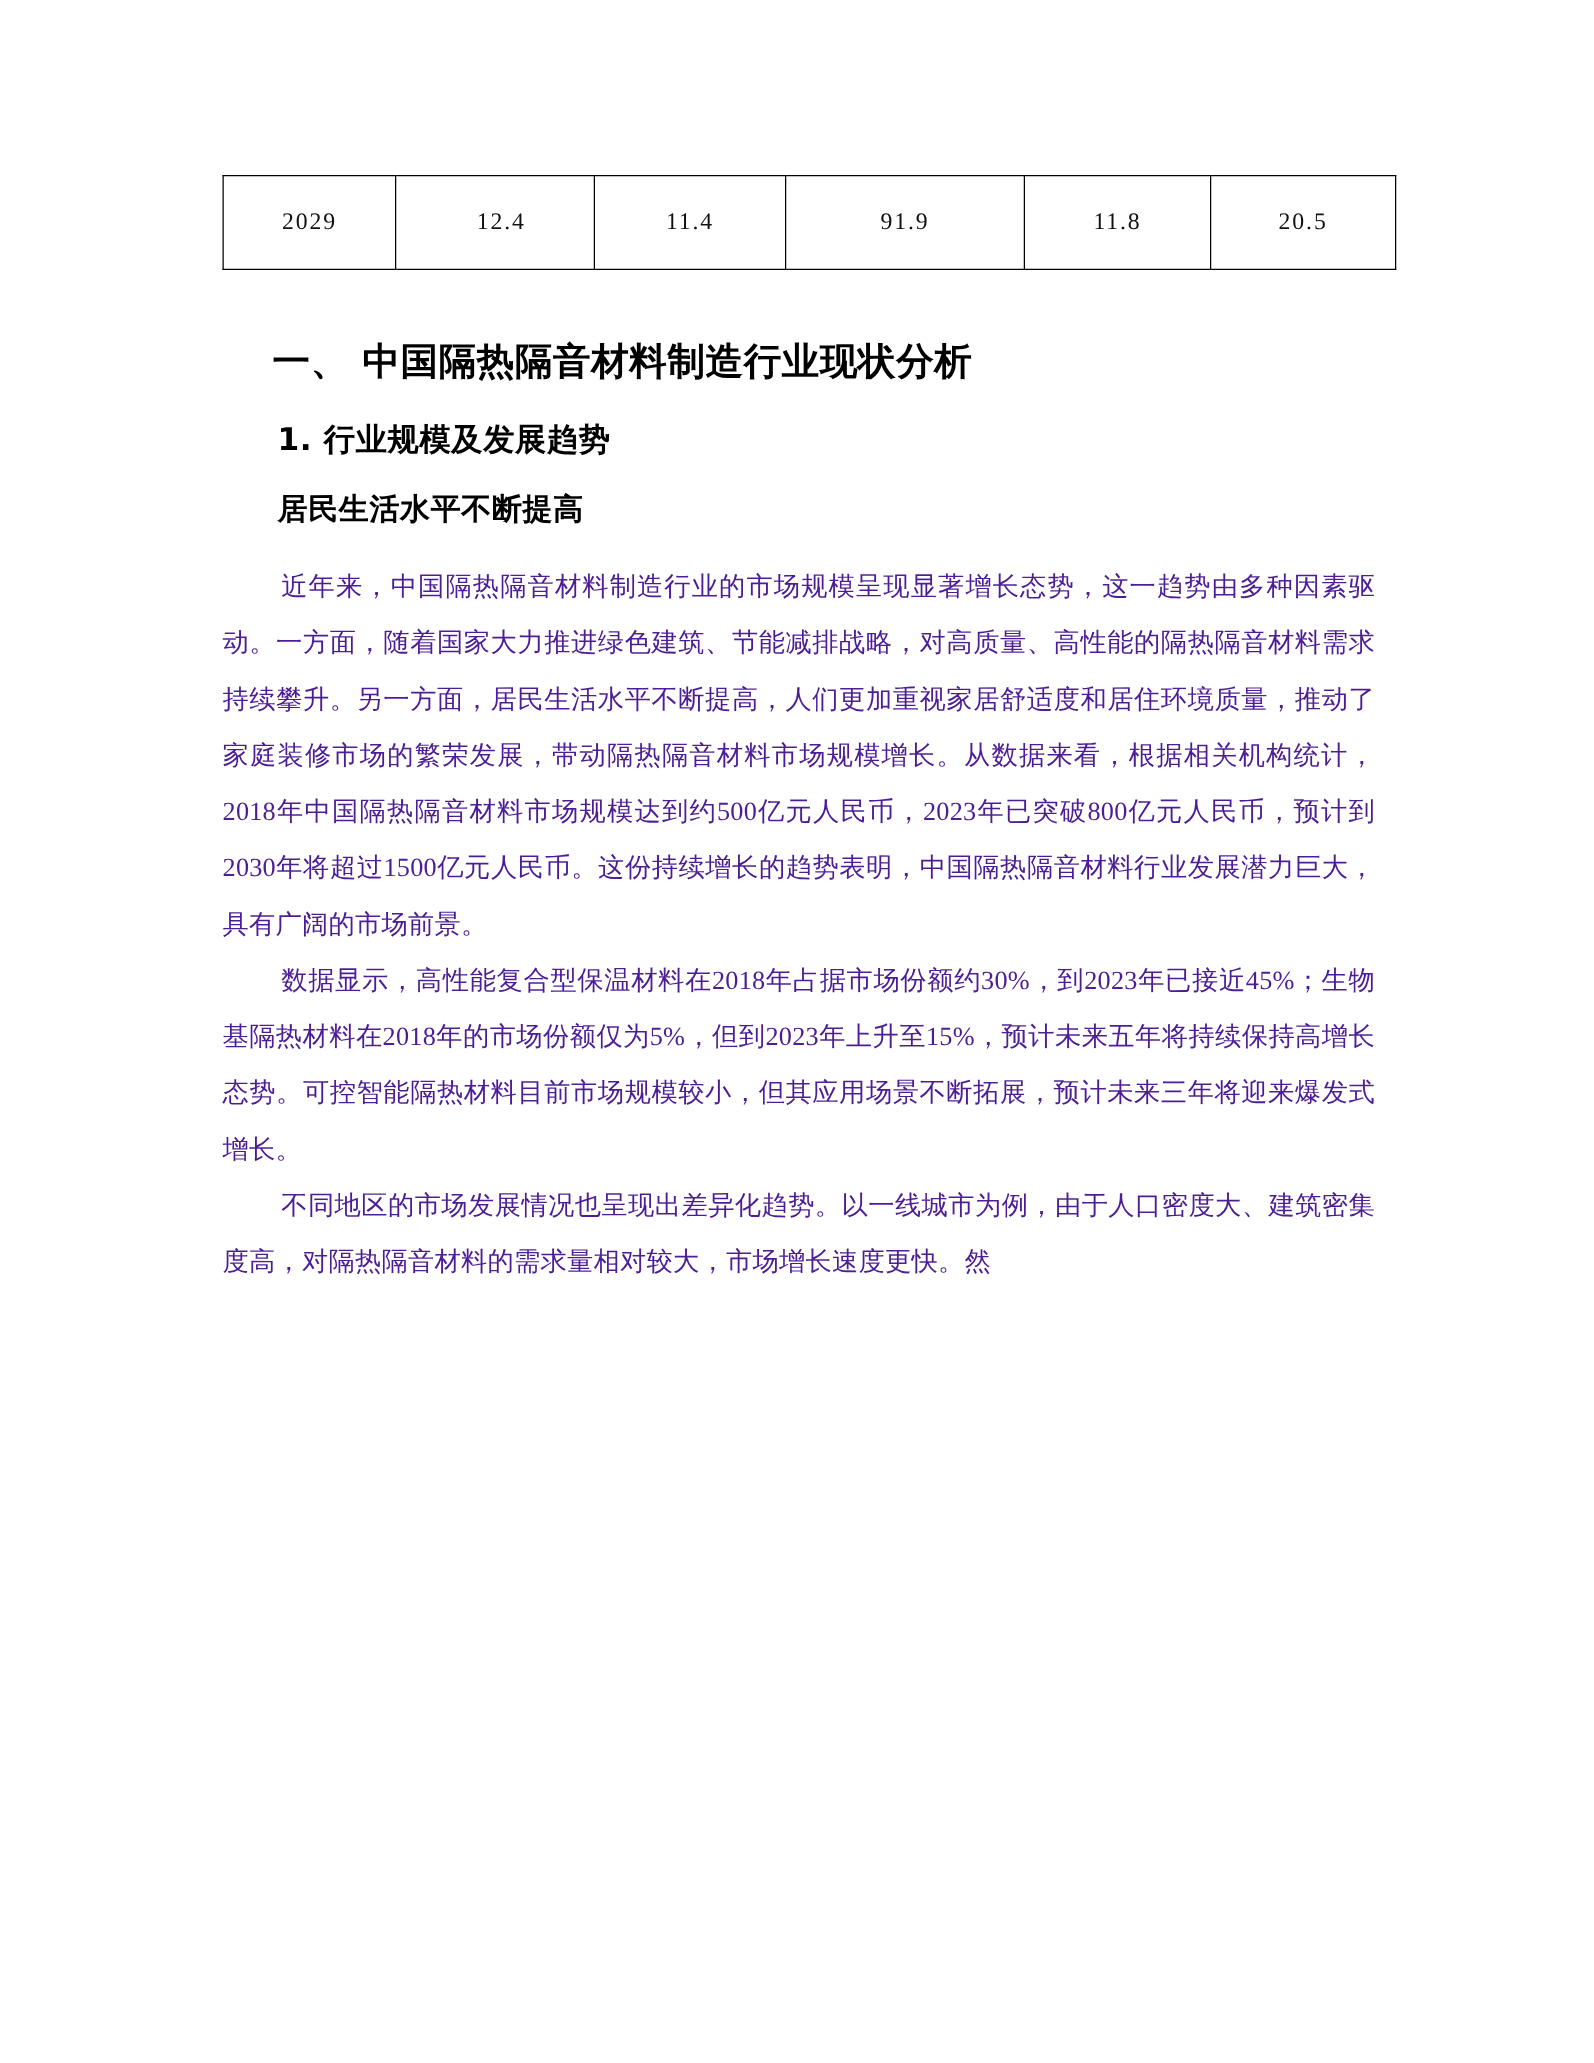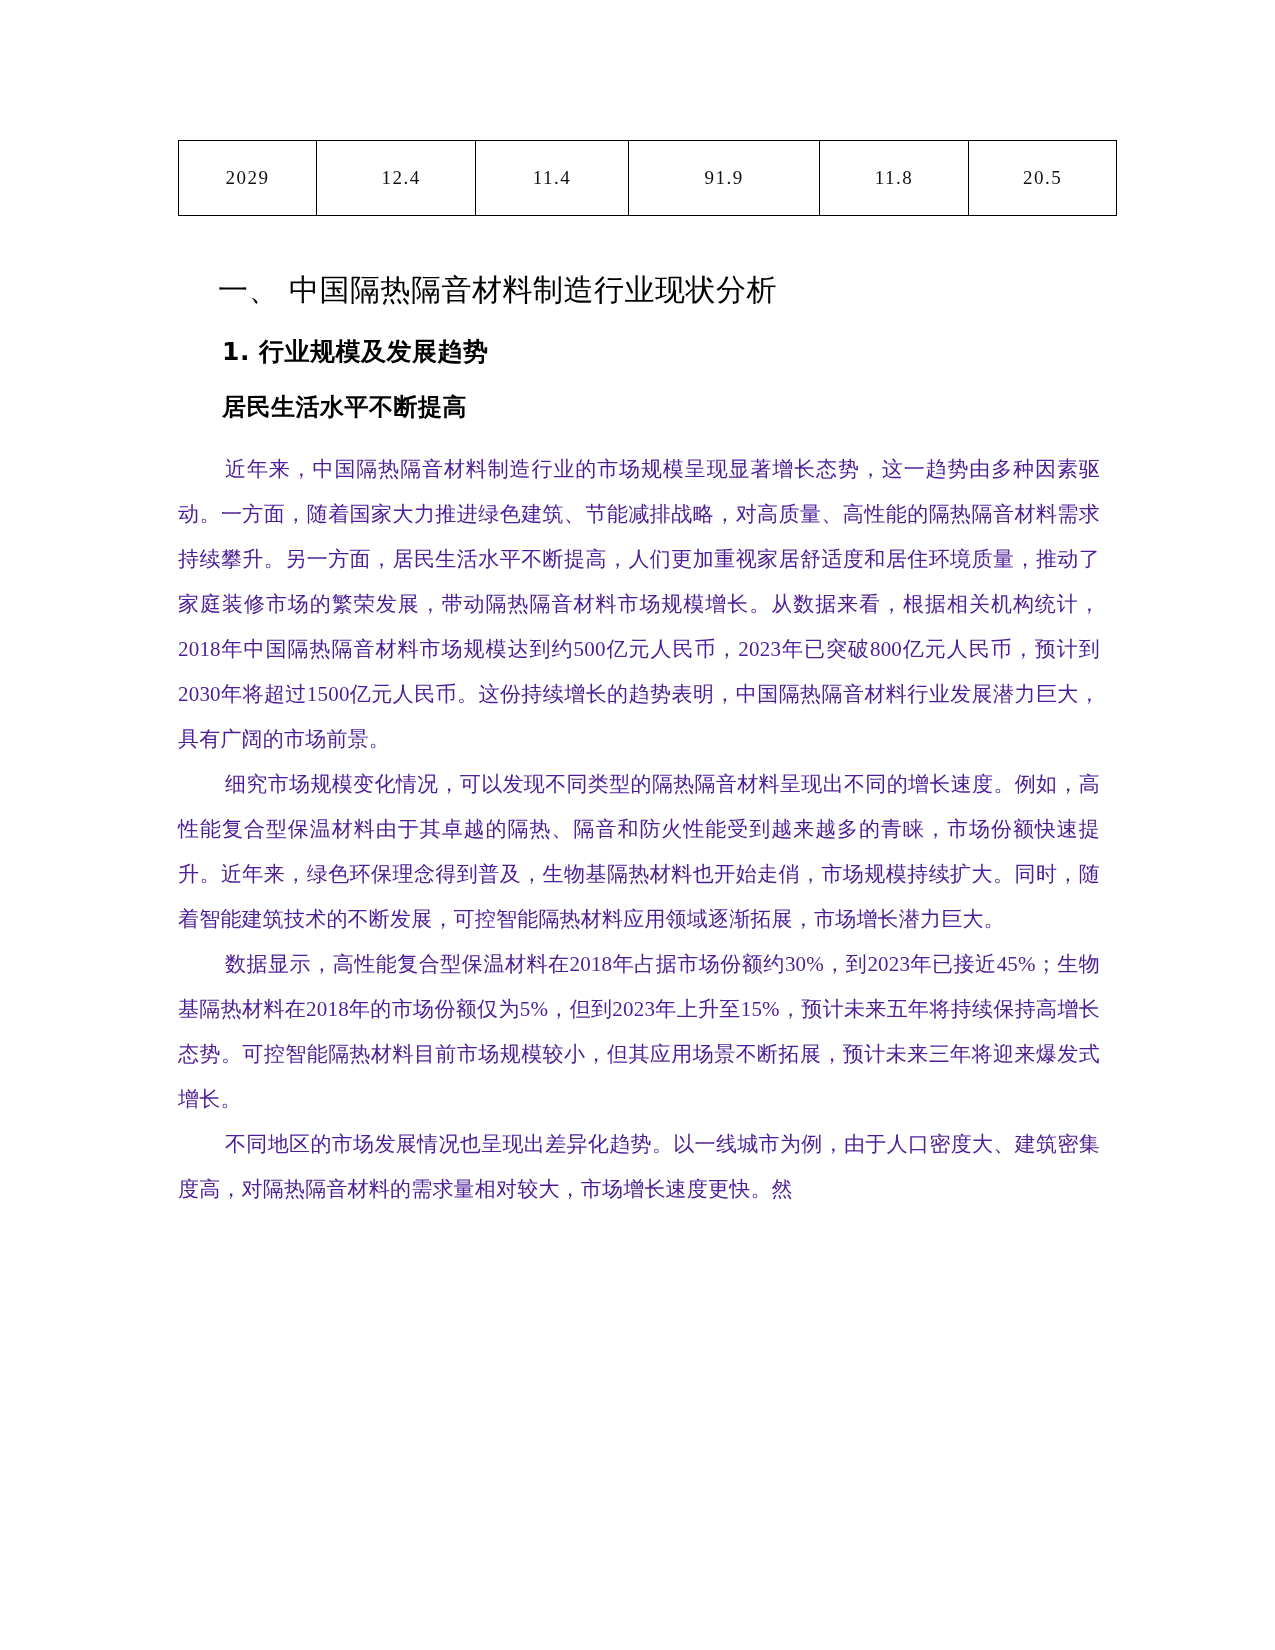--- a/index.html
+++ b/index.html
@@ -50,21 +50,21 @@
   table.data-table td.c0 { width: 137px; }
   table.data-table td.c1 { width: 148px; padding-left: 10px; }
   table.data-table td.c2 { width: 152px; }
   table.data-table td.c3 { width: 190px; }
   table.data-table td.c4 { width: 148px; }
   table.data-table td.c5 { width: 147px; }
 
   
   h1.h-level1 {
     font-family: "DejaVu Sans", "Liberation Sans", sans-serif;
-    font-weight: normal;
+    font-weight: bold;
     font-size: 30px;
     margin: 52px 0 0 0;
     padding: 0;
     line-height: 1.45;
     letter-spacing: 0.5px;
     text-indent: 40px;
   }
   h2.h-level2 {
     font-family: "DejaVu Sans", "Liberation Sans", sans-serif;
     font-weight: bold;
@@ -118,18 +118,17 @@
           <td class="c5">20.5</td>
         </tr>
       </tbody>
     </table>
 
     <h1 class="h-level1">一、 中国隔热隔音材料制造行业现状分析</h1>
     <h2 class="h-level2">1. 行业规模及发展趋势</h2>
     <h3 class="h-level3">居民生活水平不断提高</h3>
 
     <p class="body-para first">近年来，中国隔热隔音材料制造行业的市场规模呈现显著增长态势，这一趋势由多种因素驱动。一方面，随着国家大力推进绿色建筑、节能减排战略，对高质量、高性能的隔热隔音材料需求持续攀升。另一方面，居民生活水平不断提高，人们更加重视家居舒适度和居住环境质量，推动了家庭装修市场的繁荣发展，带动隔热隔音材料市场规模增长。从数据来看，根据相关机构统计，2018年中国隔热隔音材料市场规模达到约500亿元人民币，2023年已突破800亿元人民币，预计到2030年将超过1500亿元人民币。这份持续增长的趋势表明，中国隔热隔音材料行业发展潜力巨大，具有广阔的市场前景。</p>
-    <p class="body-para">细究市场规模变化情况，可以发现不同类型的隔热隔音材料呈现出不同的增长速度。例如，高性能复合型保温材料由于其卓越的隔热、隔音和防火性能受到越来越多的青睐，市场份额快速提升。近年来，绿色环保理念得到普及，生物基隔热材料也开始走俏，市场规模持续扩大。同时，随着智能建筑技术的不断发展，可控智能隔热材料应用领域逐渐拓展，市场增长潜力巨大。</p>
     <p class="body-para">数据显示，高性能复合型保温材料在2018年占据市场份额约30%，到2023年已接近45%；生物基隔热材料在2018年的市场份额仅为5%，但到2023年上升至15%，预计未来五年将持续保持高增长态势。可控智能隔热材料目前市场规模较小，但其应用场景不断拓展，预计未来三年将迎来爆发式增长。</p>
     <p class="body-para">不同地区的市场发展情况也呈现出差异化趋势。以一线城市为例，由于人口密度大、建筑密集度高，对隔热隔音材料的需求量相对较大，市场增长速度更快。然</p>
 
   </div>
 </div>
 
 </body></html>

